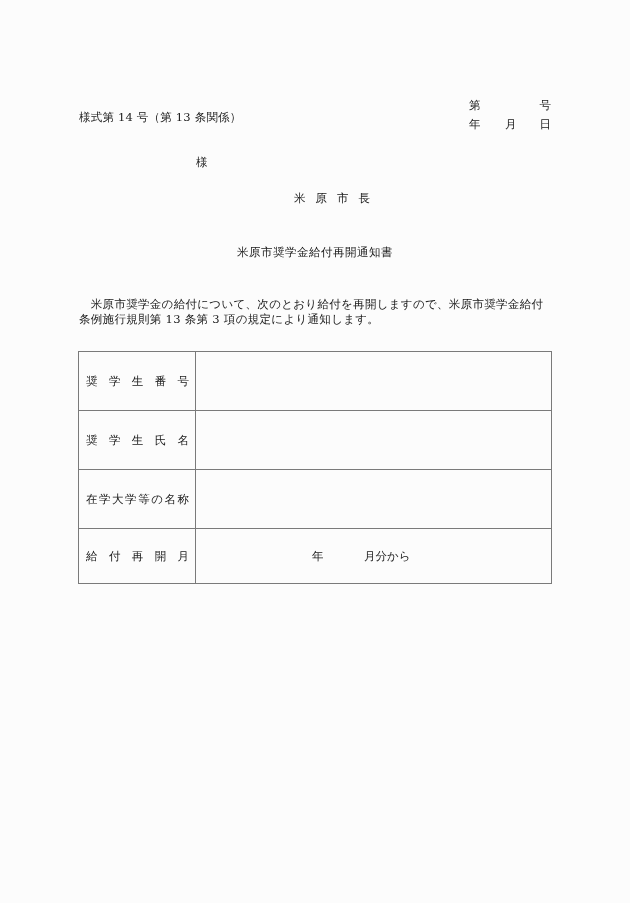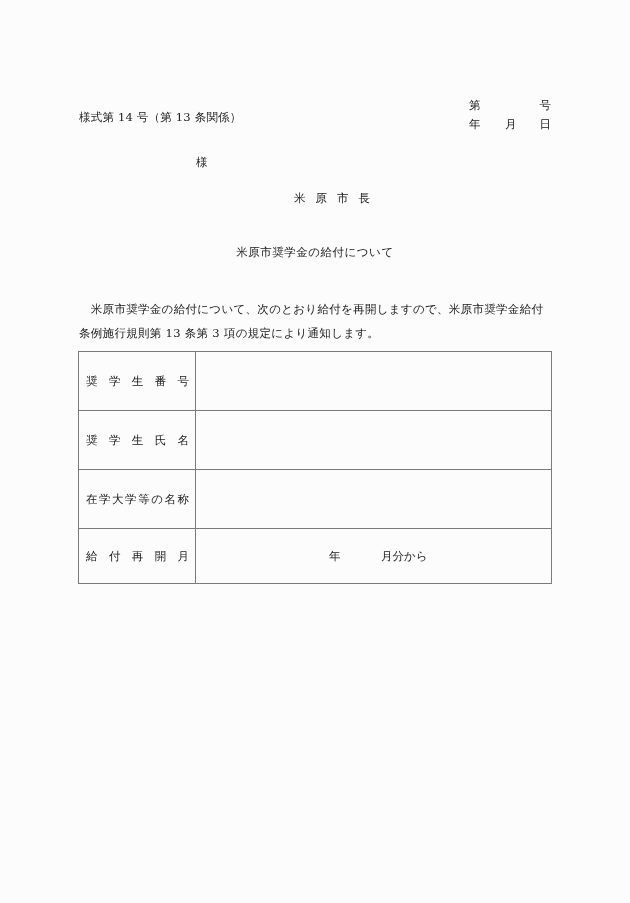--- a/index.html
+++ b/index.html
@@ -29,21 +29,21 @@
     .doc-date .m { position: absolute; left: 36px; }
     .doc-date .b { position: absolute; right: 0; }
 
     .addressee { left: 196px; top: 155px; }
     .sender { left: 294px; top: 191px; letter-spacing: 10px; font-family: Liberation Mono, monospace; }
 
     .title { left: 0; width: 630px; text-align: center; top: 245px; letter-spacing: 0.5px; }
 
     .body-text {
       left: 79px; top: 297px; width: 475px;
-      white-space: normal; line-height: 24px; letter-spacing: 0.3px;
+      white-space: normal; line-height: 15px; letter-spacing: 0.3px;
     }
 
     table.form-table {
       position: absolute;
       left: 78px;
       top: 351px;
       width: 474px;
       border-collapse: collapse;
       border: 1.5px solid #6e6e6e;
     }
@@ -68,21 +68,21 @@
       width: 103px;
     }
     tr.r1 { height: 59px; }
     tr.r2 { height: 59px; }
     tr.r3 { height: 59px; }
     tr.r4 { height: 55px; }
 
     .value-cell { position: relative; }
     .resume-value {
       position: absolute;
-      left: 133px;
+      left: 116px;
       top: 50%;
       transform: translateY(-50%);
       white-space: nowrap;
     }
     .resume-value .yr { display: inline-block; width: 52px; }
   </style>
 </head>
 <body>
 
 <div class="abs form-number">様式第 14 号（第 13 条関係）</div>
@@ -97,21 +97,21 @@
   <span class="m">月</span>
   <span class="b">日</span>
 </div>
 
 <div class="abs addressee">様</div>
 
 <div class="abs sender">
   <span>米</span><span>原</span><span>市</span><span>長</span>
 </div>
 
-<div class="abs title">米原市奨学金の給付について</div>
+<div class="abs title">米原市奨学金給付再開通知書</div>
 
 <div class="abs body-text">　米原市奨学金の給付について、次のとおり給付を再開しますので、米原市奨学金給付条例施行規則第 13 条第 3 項の規定により通知します。</div>
 
 <table class="form-table">
   <tbody>
       <tr class="r1">
     <td class="label">
       <div class="label-spread">
         <span>奨</span>
         <span>学</span>

